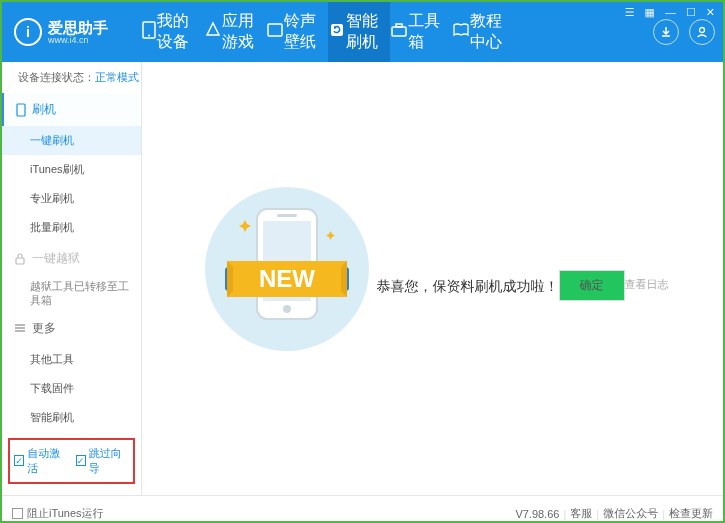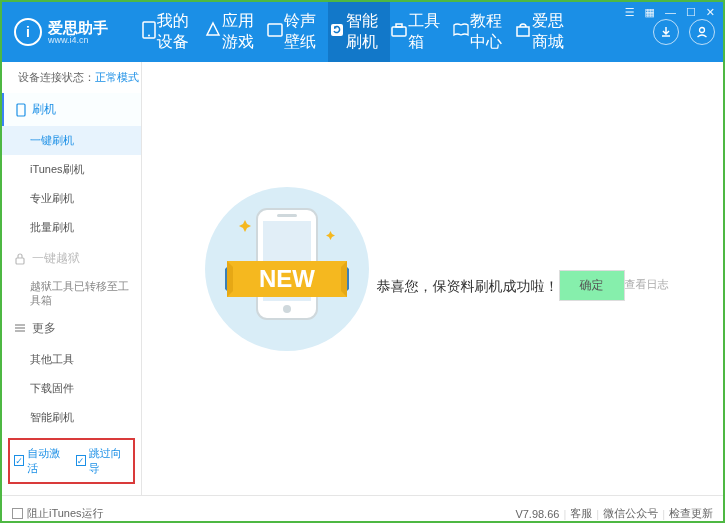--- a/index.html
+++ b/index.html
@@ -31,21 +31,21 @@
 .side-item { padding: 7px 10px 7px 28px; font-size: 11px; color: #555; cursor: pointer; }
 .side-item.active { background: #e7f3fd; color: #1b8fe6; }
 .side-sub { font-size: 11px; color: #888; padding: 4px 10px 4px 28px; line-height: 1.3; }
 .checks { border: 2px solid #d93a3a; margin: 6px; padding: 6px 4px; display: flex; gap: 8px; font-size: 11px; align-items: center; }
 .chk { display: flex; align-items: center; gap: 3px; color: #1b8fe6; }
 .chkbox { width: 11px; height: 11px; border: 1px solid #1b8fe6; display:flex; align-items:center; justify-content:center; font-size: 9px; color:#1b8fe6; }
 
 .main { flex: 1; display: flex; flex-direction: row; align-items: center; justify-content: center; position: relative; }
 .illus { width: 180px; height: 180px; position: relative; margin-top: -20px; }
 .msg { margin-top: 16px; font-size: 14px; color: #333; }
-.btn-ok { margin-top: 14px; padding: 6px 20px; border: 1px solid #ddd; background: #86efac; cursor: pointer; font-size: 12px; color:#555; }
+.btn-ok { margin-top: 14px; padding: 6px 20px; border: 1px solid #ddd; background: #22c55e; cursor: pointer; font-size: 12px; color:#555; }
 .link-log { margin-top: 12px; font-size: 11px; color: #aaa; cursor: pointer; }
 
 
 .footer { height: 26px; border-top: 1px solid #e5e5e5; display: flex; align-items: flex-end; padding: 0 10px; font-size: 11px; color: #666; }
 .footer .left { display:flex; align-items:center; gap:4px; }
 .footer .right { margin-left: auto; display: flex; gap: 4px; align-items:center; }
 .f-chk { width:11px; height:11px; border:1px solid #999; }
 .sep { color: #ddd; }
 
 svg { display:block; }
@@ -117,29 +117,20 @@
           </span>
         <span>工具箱</span>
       </div>
       <div class="nav-item">
         <span class="nav-icon">
             <svg width="18" height="16" viewBox="0 0 18 16">
               <path d="M2 3 Q5 1 9 3 Q13 1 16 3 L16 13 Q13 11 9 13 Q5 11 2 13 Z" fill="none" stroke="#fff" stroke-width="1.3"></path>
             </svg>
           </span>
         <span>教程中心</span>
-      </div>
-      <div class="nav-item">
-        <span class="nav-icon">
-            <svg width="18" height="16" viewBox="0 0 18 16">
-              <rect x="3" y="5" width="12" height="9" fill="none" stroke="#fff" stroke-width="1.5"></rect>
-              <path d="M6 5 Q6 2 9 2 Q12 2 12 5" fill="none" stroke="#fff" stroke-width="1.5"></path>
-            </svg>
-          </span>
-        <span>爱思商城</span>
       </div>
     </div>
     <div class="header-right">
       <div class="hr-ico">
           <svg width="14" height="14" viewBox="0 0 14 14">
             <path d="M7 2 L7 9 M4 6 L7 9 L10 6 M3 11 L11 11" stroke="#fff" stroke-width="1.5" fill="none"></path>
           </svg>
         </div>
       <div class="hr-ico">
           <svg width="14" height="14" viewBox="0 0 14 14">

